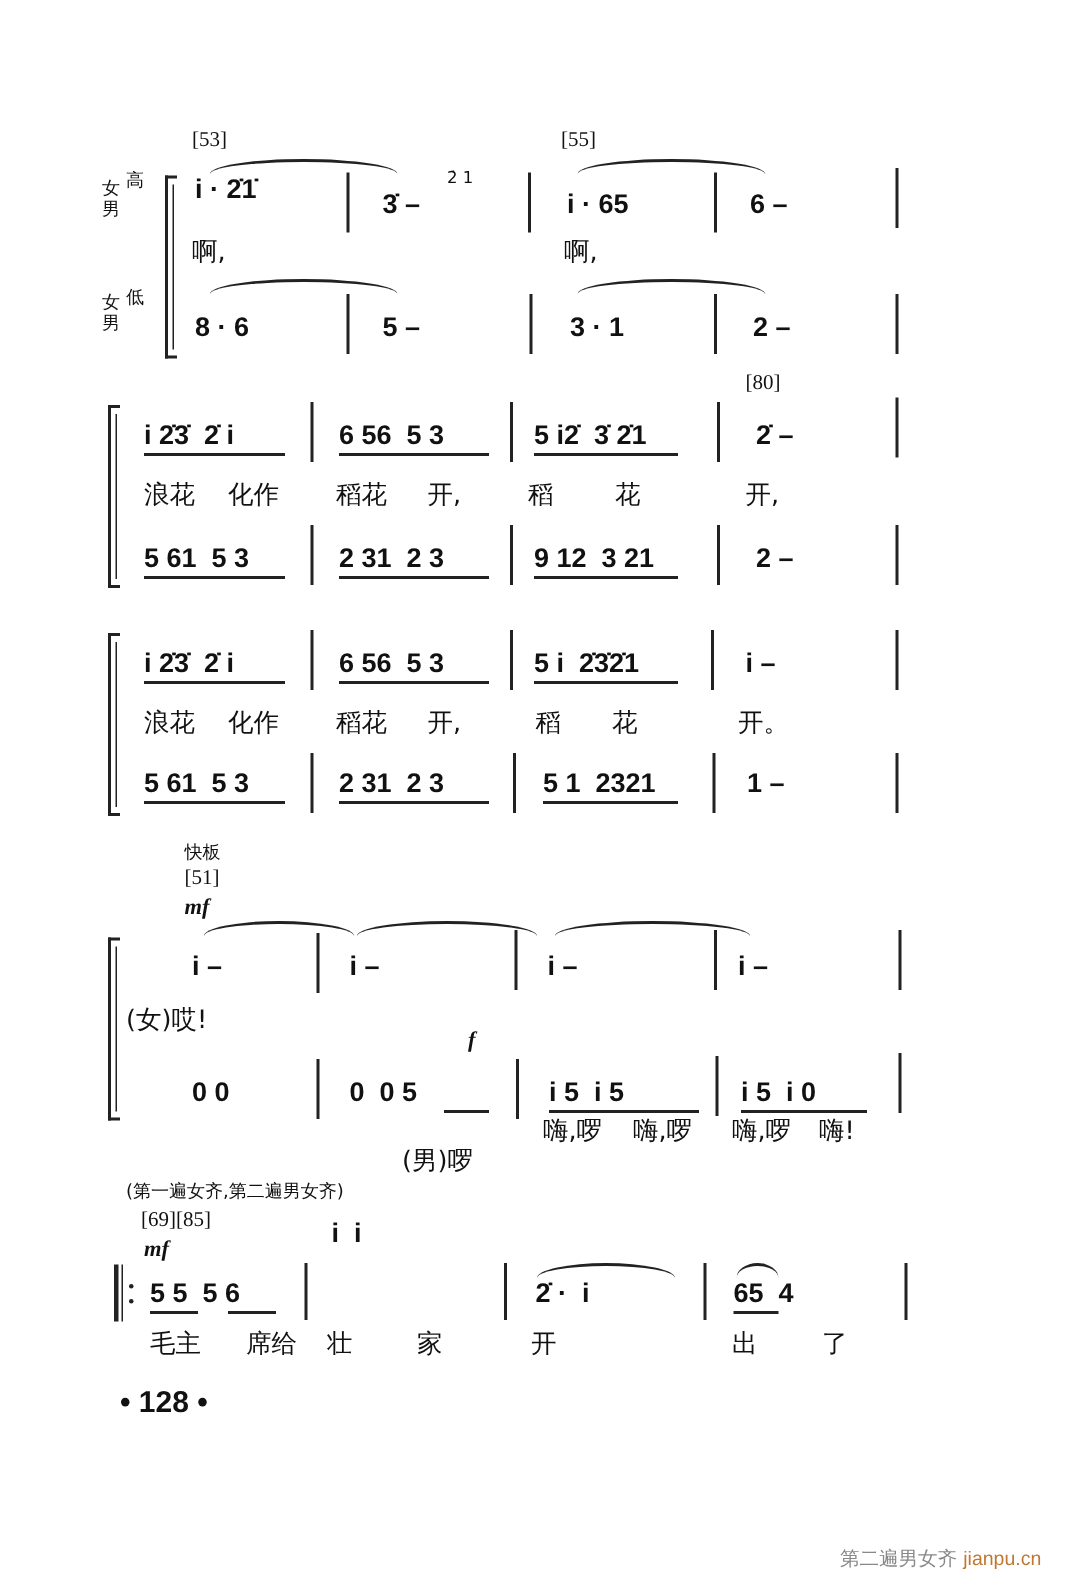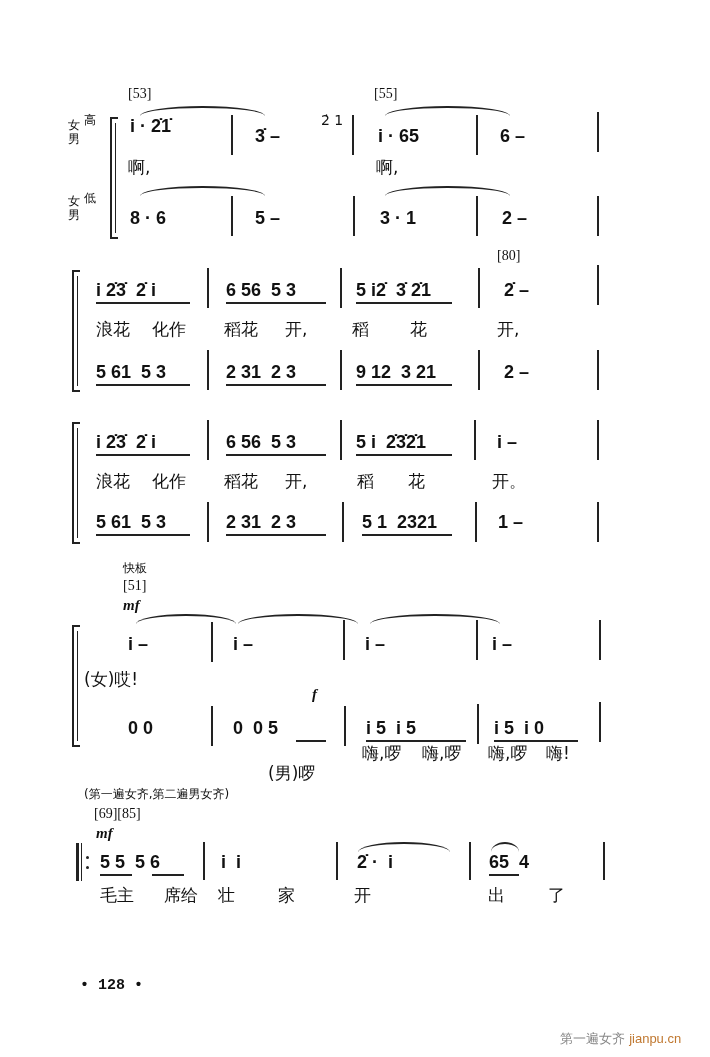--- a/index.html
+++ b/index.html
@@ -40,21 +40,21 @@
 <div class="brk" style="left:110px;top:117px;height:118px"></div>
 
 <div class="slur" style="left:140px;top:106px;width:125px"></div>
 <div class="slur" style="left:385px;top:106px;width:125px"></div>
 <div class="slur" style="left:140px;top:186px;width:125px"></div>
 <div class="slur" style="left:385px;top:186px;width:125px"></div>
 
 <div class="abs note" style="left:130px;top:116px">i · 2̇1̇</div>
 <div class="bar" style="left:231px;top:115px;height:40px"></div>
 <div class="abs note" style="left:255px;top:126px">3̇ –</div>
-<div class="abs small" style="left:321px;top:112px;font-size:14px">2̇ 1</div>
+<div class="abs small" style="left:298px;top:112px;font-size:11px">2̇ 1</div>
 <div class="bar" style="left:352px;top:115px;height:40px"></div>
 <div class="abs note" style="left:378px;top:126px">i · 65</div>
 <div class="bar" style="left:476px;top:115px;height:40px"></div>
 <div class="abs note" style="left:500px;top:126px">6 –</div>
 <div class="bar" style="left:597px;top:112px;height:40px"></div>
 
 <div class="abs lyr" style="left:128px;top:156px">啊,</div>
 <div class="abs lyr" style="left:376px;top:156px">啊,</div>
 
 <div class="abs note" style="left:130px;top:208px">8 · 6</div>
@@ -181,36 +181,36 @@
 
 <div class="bar" style="left:76px;top:843px;width:3px;height:38px"></div>
 <div class="bar" style="left:81px;top:843px;width:1px;height:38px"></div>
 <div class="dot" style="left:86px;top:856px"></div>
 <div class="dot" style="left:86px;top:866px"></div>
 
 <div class="abs note" style="left:100px;top:852px">5 5  5 6</div>
 <div class="ul" style="left:100px;top:874px;width:32px"></div>
 <div class="ul" style="left:152px;top:874px;width:32px"></div>
 <div class="bar" style="left:203px;top:842px;height:38px"></div>
-<div class="abs note" style="left:221px;top:852px">i  i</div>
+<div class="abs note" style="left:221px;top:812px">i  i</div>
 <div class="bar" style="left:336px;top:842px;height:38px"></div>
 <div class="slur" style="left:358px;top:842px;width:92px"></div>
 <div class="abs note" style="left:357px;top:852px">2̇ ·  i</div>
 <div class="bar" style="left:469px;top:842px;height:38px"></div>
 <div class="slur" style="left:491px;top:842px;width:28px"></div>
 <div class="abs note" style="left:489px;top:852px">65  4</div>
 <div class="ul" style="left:489px;top:874px;width:30px"></div>
 <div class="bar" style="left:603px;top:842px;height:38px"></div>
 
 <div class="abs lyr" style="left:100px;top:884px">毛主</div>
 <div class="abs lyr" style="left:164px;top:884px">席给</div>
 <div class="abs lyr" style="left:218px;top:884px">壮</div>
 <div class="abs lyr" style="left:278px;top:884px">家</div>
 <div class="abs lyr" style="left:354px;top:884px">开</div>
 <div class="abs lyr" style="left:488px;top:884px">出</div>
 <div class="abs lyr" style="left:548px;top:884px">了</div>
 
-<div class="abs" style="left:80px;top:977px;font-weight:bold;font-size:15px;font-family:Liberation Mono, monospace">• 128 •</div>
+<div class="abs" style="left:80px;top:924px;font-weight:bold;font-size:20px;font-family:Liberation Sans, sans-serif">• 128 •</div>
 
 <div class="abs wm" style="left:560px;top:1030px">
-  <span style="color:#888;font-family:'DejaVu Sans',sans-serif">第一遍女齐</span>
+  <span style="color:#888;font-family:'DejaVu Sans',sans-serif">第二遍男女齐</span>
   <span>jianpu.cn</span>
 </div>
 
 </body></html>

